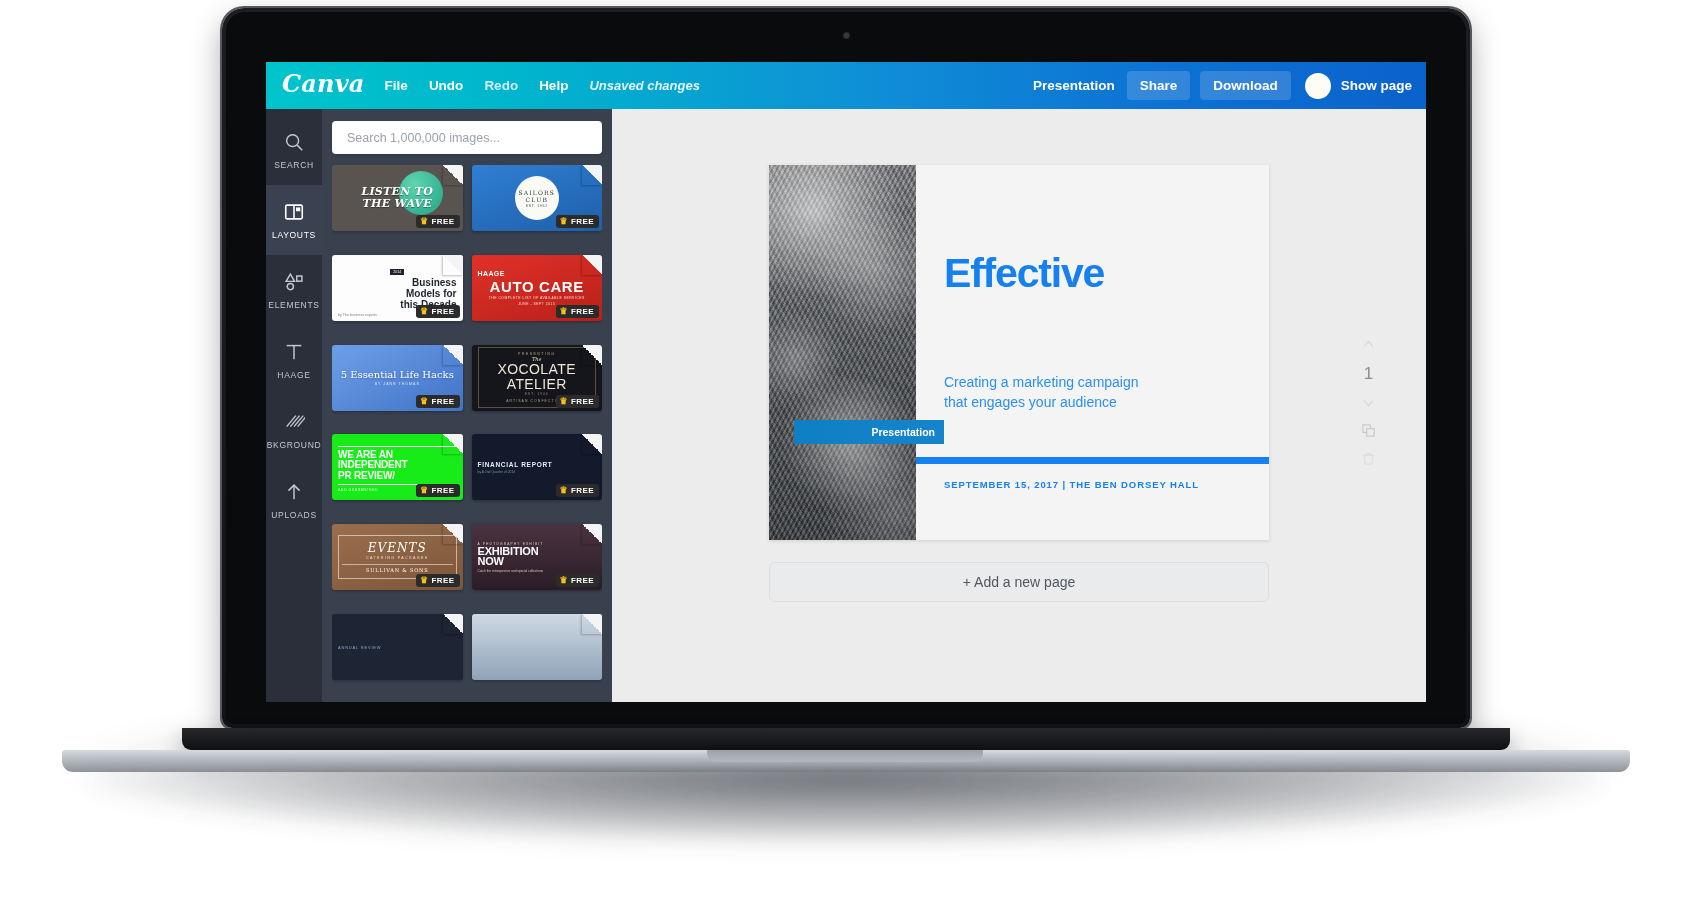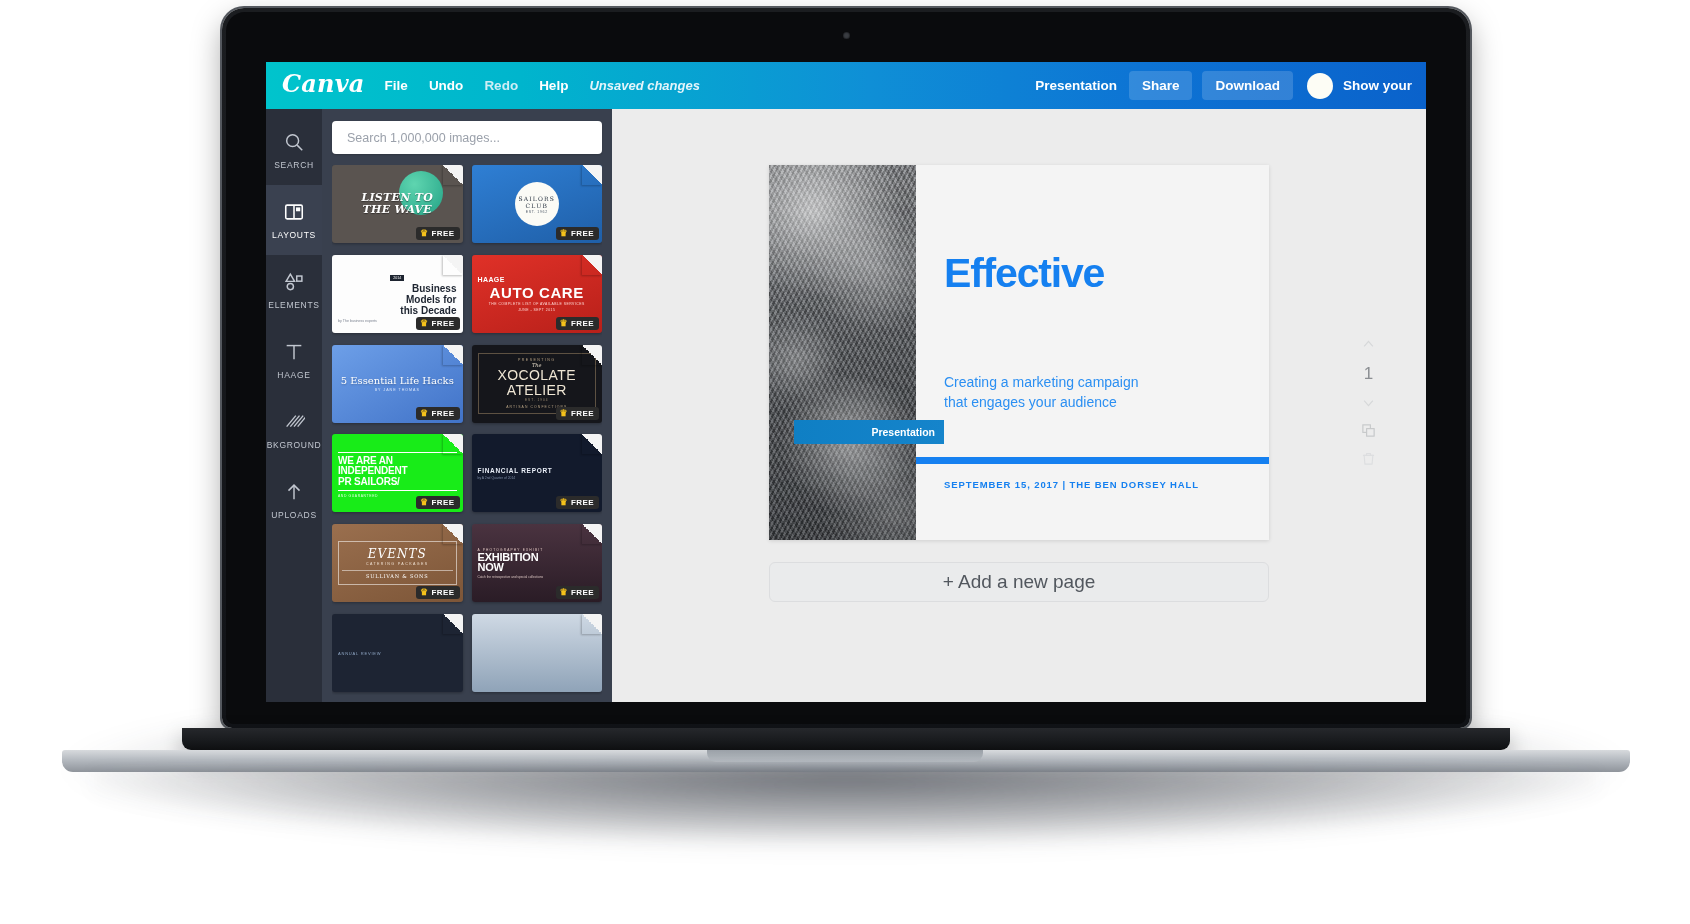--- a/index.html
+++ b/index.html
@@ -120,21 +120,21 @@
     background:#e8222a;color:#fff;font-size:8.5px;font-weight:700;letter-spacing:.5px;
     border-radius:8px;padding:2.5px 6px;margin-left:8px;
   }
   .caret{margin-left:auto;width:0;height:0;border-left:5px solid transparent;border-right:5px solid transparent;border-top:6px solid #cfd4dd;}
 
   .grid{
     margin-top:11px;display:grid;grid-template-columns:1fr 1fr;gap:9px;
     height:530px;overflow:hidden;
   }
   .thumb{
-    position:relative;height:78px;border-radius:3px;overflow:hidden;
+    position:relative;height:66px;border-radius:3px;overflow:hidden;
     background:#444;cursor:pointer;box-shadow:0 1px 3px rgba(0,0,0,.3);
     display:flex;align-items:center;justify-content:center;text-align:center;
   }
   .thumb .t-in{padding:4px 6px;width:100%;box-sizing:border-box;}
   .corner{
     position:absolute;right:0;top:0;width:20px;height:20px;
     background:linear-gradient(225deg,#f4f4f4 0%,#f4f4f4 50%,rgba(0,0,0,0) 50%);
     box-shadow:-1px 1px 2px rgba(0,0,0,.25);
   }
   .free{
@@ -228,21 +228,21 @@
   .slide-rule{
     position:absolute;left:0;right:0;bottom:76px;height:7px;background:#1580f0;
   }
   .slide-date{
     position:absolute;left:28px;bottom:50px;font-size:9.5px;font-weight:700;
     color:#1580f0;letter-spacing:.9px;
   }
   .addpage{
     margin-top:22px;width:500px;height:40px;background:#eaebec;border:1px solid #dcdddf;
     border-radius:6px;display:flex;align-items:center;justify-content:center;
-    font-size:19px;color:#52575e;cursor:pointer;box-sizing:border-box;
+    font-size:14px;color:#52575e;cursor:pointer;box-sizing:border-box;
   }
   .pagetools{
     position:absolute;right:50px;top:228px;display:flex;flex-direction:column;
     align-items:center;gap:13px;color:#c7c9cb;
   }
   .pt-num{font-size:17px;color:#8b8e92;line-height:1;}
   .pt-ico{width:15px;height:15px;display:block;opacity:.75;}
 </style>
 </head>
 <body>
@@ -268,21 +268,21 @@
             <div class="menu-item">Help</div>
           </div>
 
           <div class="unsaved">Unsaved changes</div>
 
           <div class="top-right">
             <div class="doc-title">Presentation</div>
             <button class="btn-ghost">Share</button>
             <button class="btn-ghost">Download</button>
             <div class="avatar"></div>
-            <div class="show-team">Show your</div>
+            <div class="show-team">Show page</div>
           </div>
         </div>
 
         <div class="body">
 
           <div class="rail">
 
             <div class="rail-item">
               <span>
                 <svg class="rail-ico" viewBox="0 0 24 24" fill="none" stroke="currentColor" stroke-width="1.6">
@@ -443,21 +443,21 @@
                   <span class="crown">♛</span>
                   <span>FREE</span>
                 </div>
               </div>
 
               <div class="thumb t7">
                 <div class="t-in">
                   <div class="ln"></div>
                   <div class="h">WE ARE AN</div>
                   <div class="h">INDEPENDENT</div>
-                  <div class="h">PR SAILORS/</div>
+                  <div class="h">PR REVIEW/</div>
                   <div class="ln"></div>
                   <div class="s">AND GUARANTEED</div>
                 </div>
                 <div class="corner"></div>
                 <div class="free">
                   <span class="crown">♛</span>
                   <span>FREE</span>
                 </div>
               </div>
 

